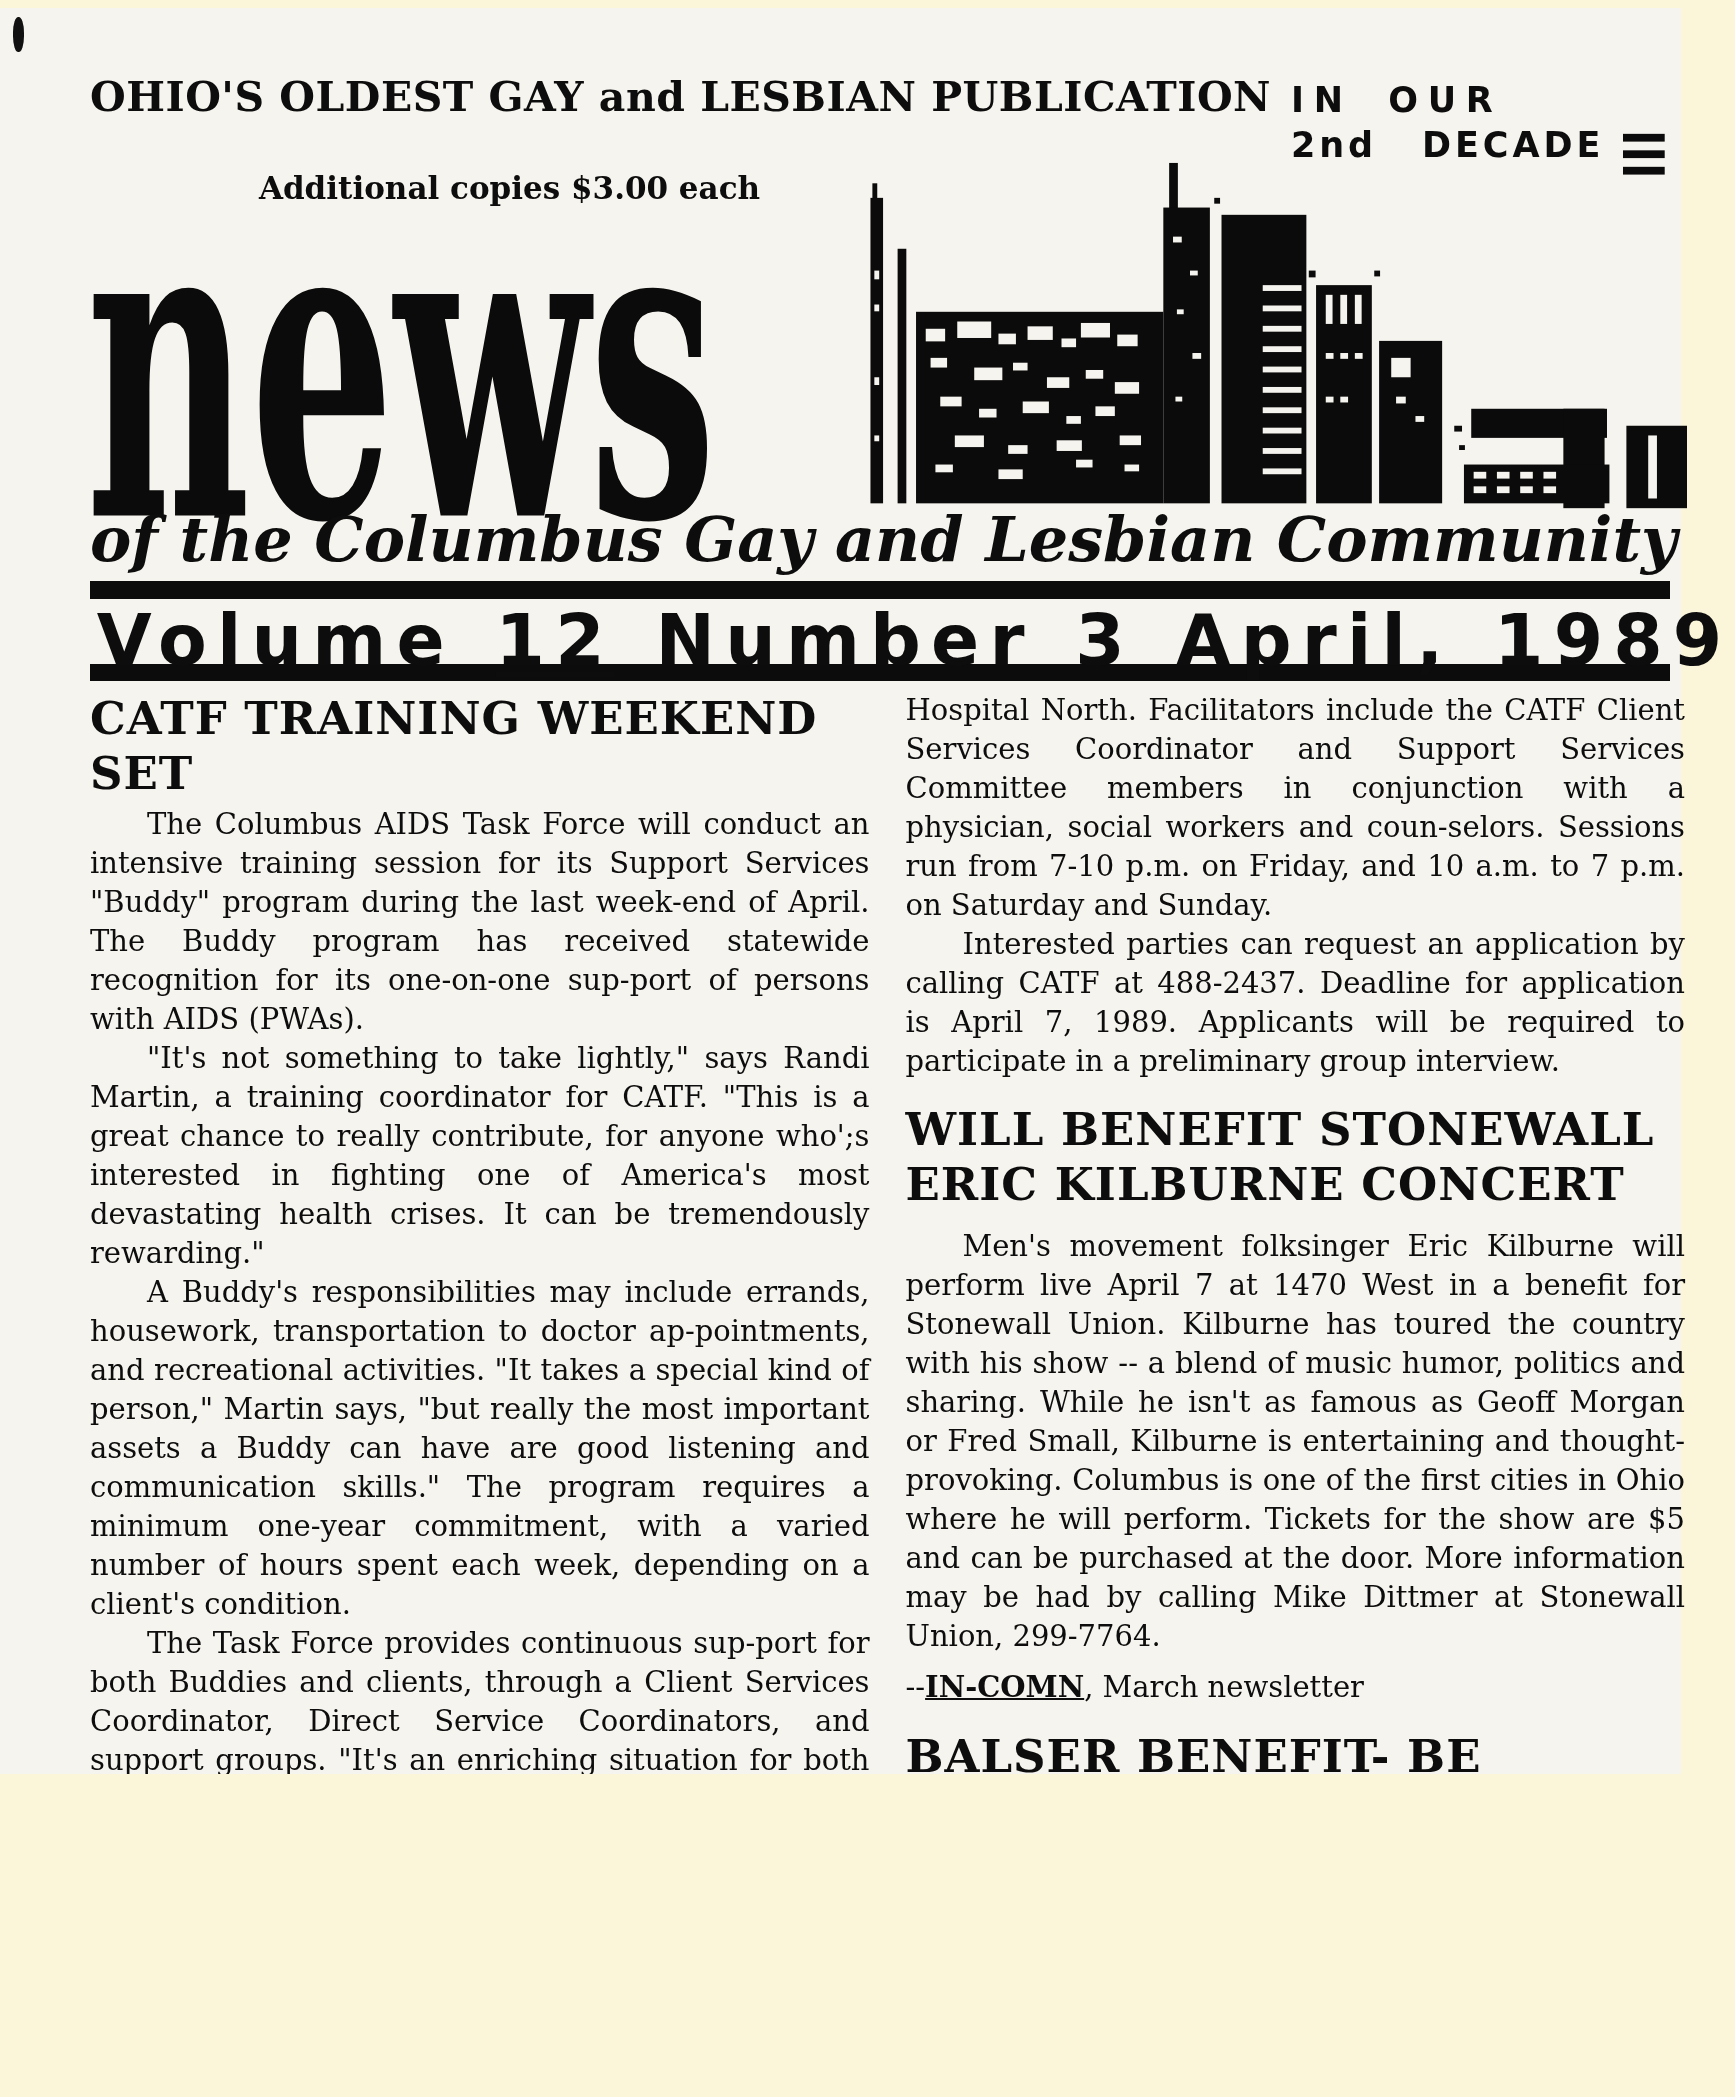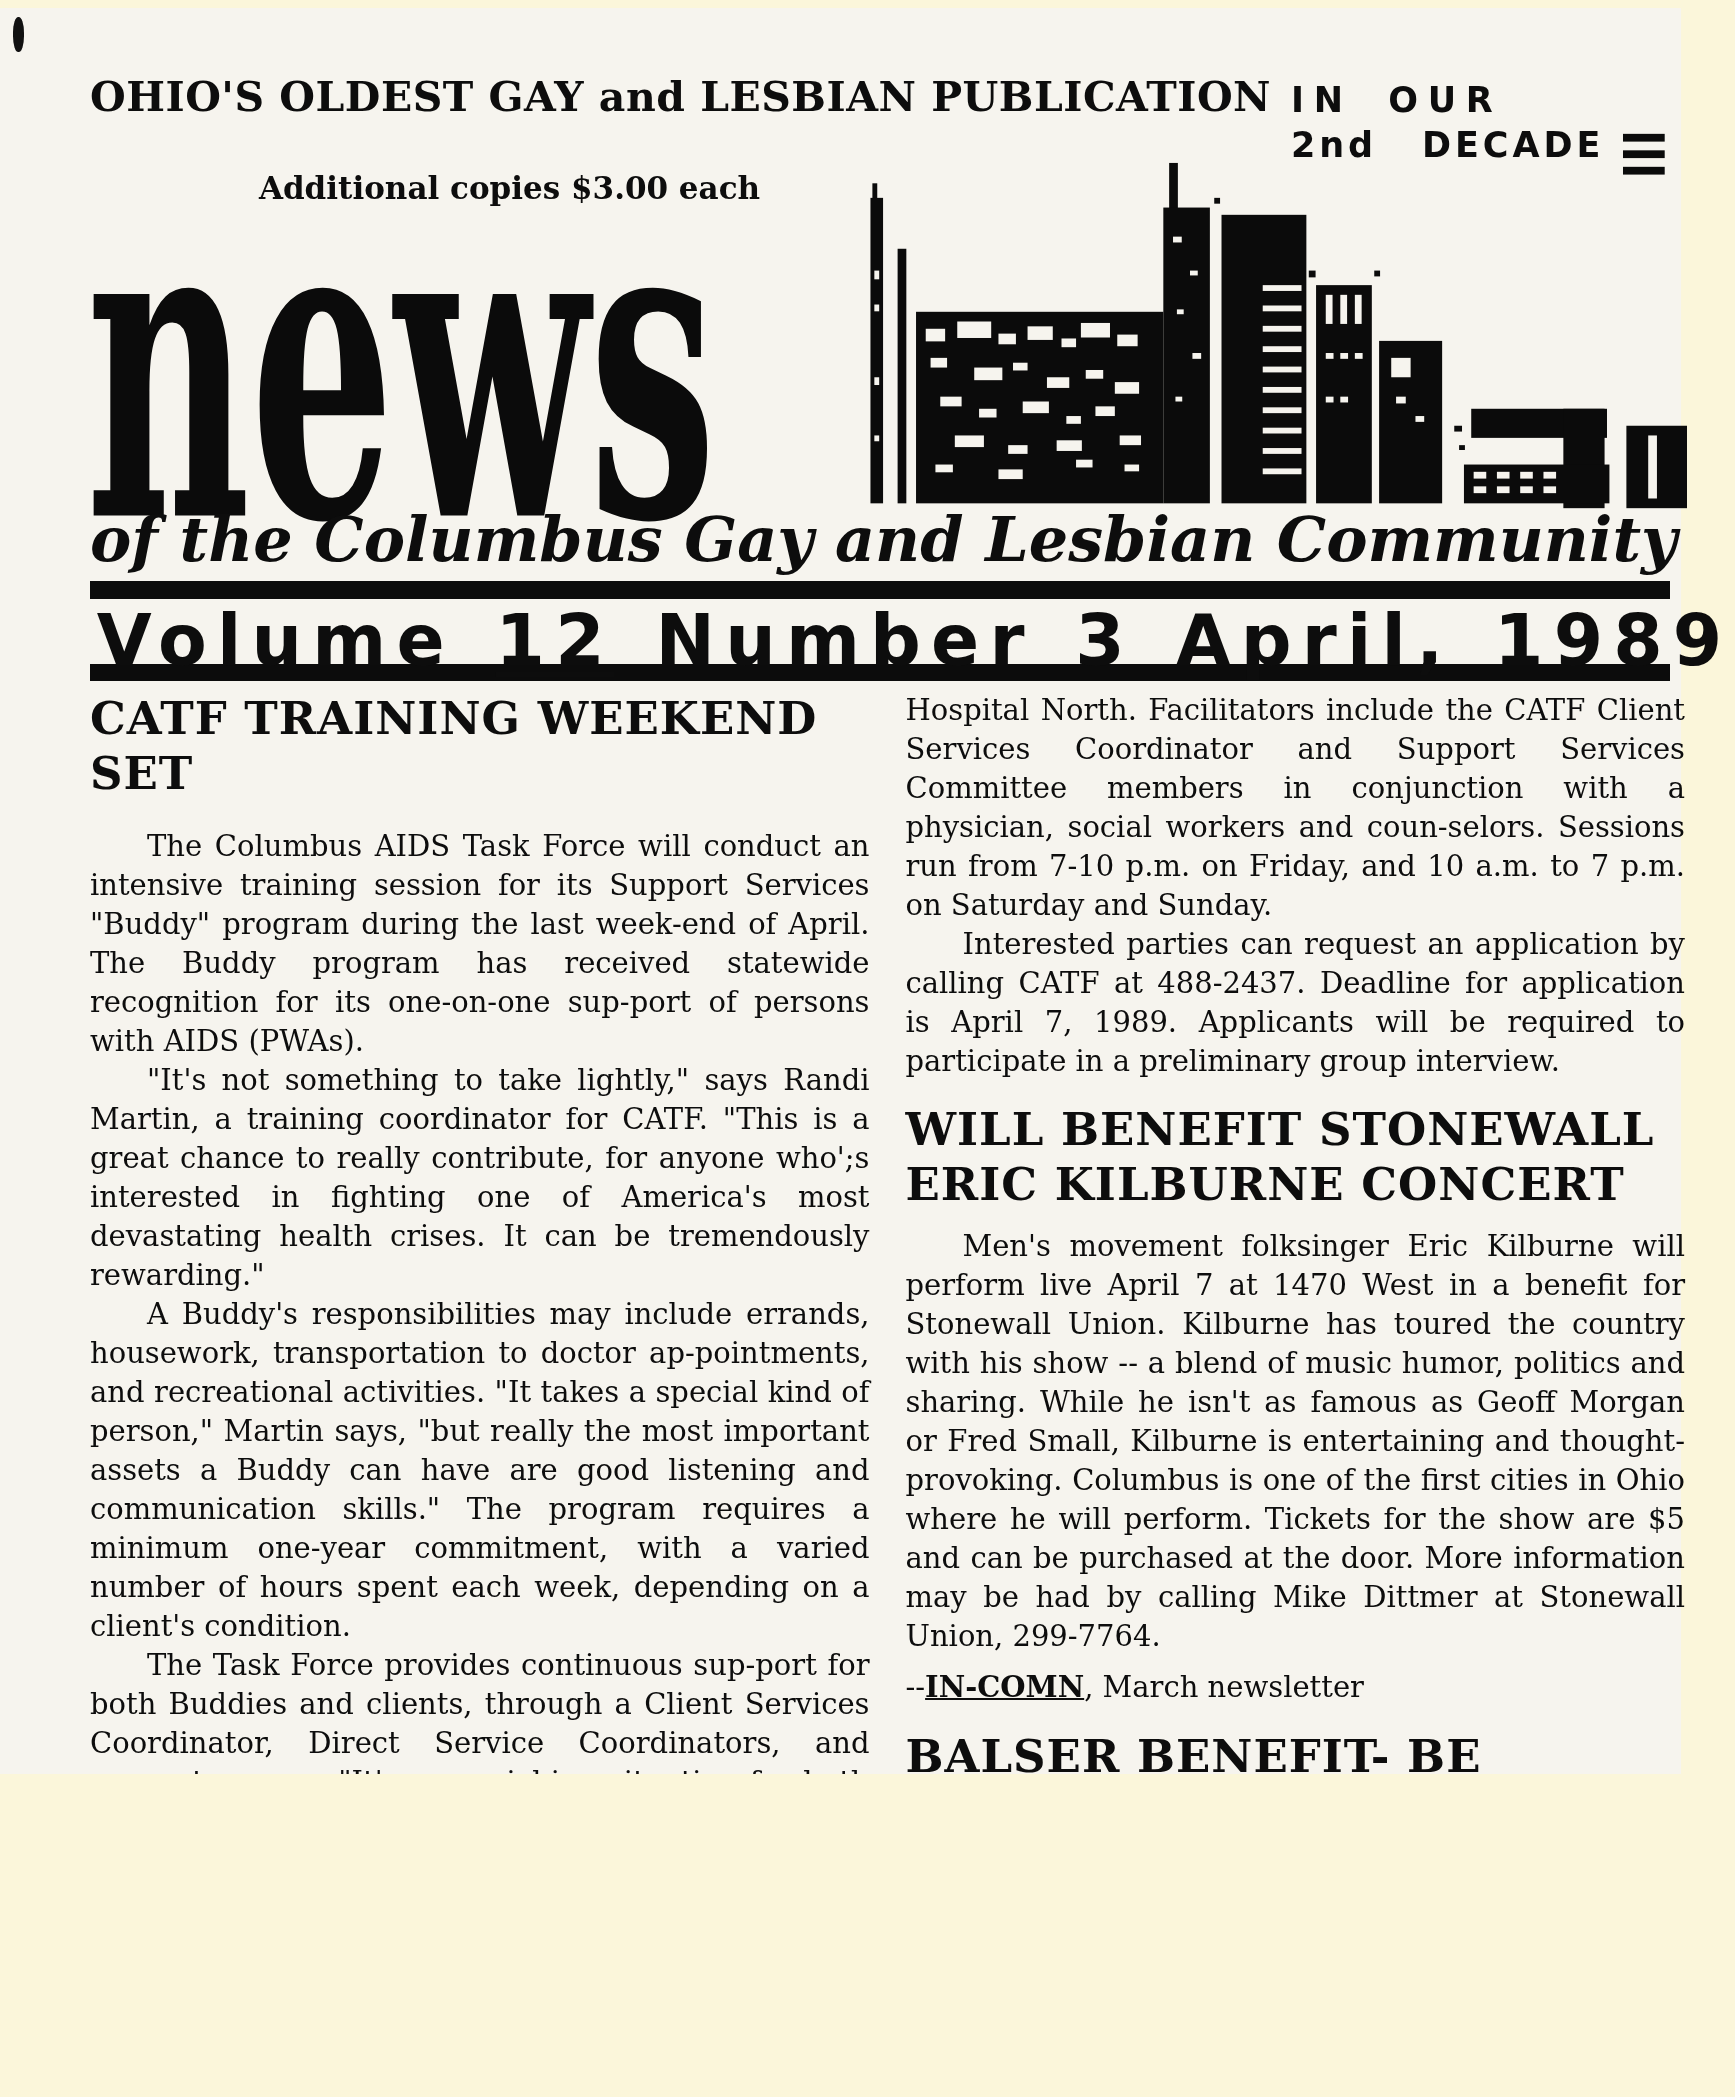--- a/index.html
+++ b/index.html
@@ -49,21 +49,21 @@
   }
   .vol-num { text-decoration:underline; text-decoration-thickness:4.8px; text-underline-offset:6.8px; }
   .columns {
     position:absolute; left:90px; top:691px; width:1595px;
     display:flex; gap:36px;
   }
   .col { width:780px; }
   .headline {
     font-size:45px; font-weight:bold; line-height:55px; letter-spacing:1px;
   }
-  .headline.first { margin-bottom:26px; }
+  .headline.first { margin-bottom:4px; }
   .headline.mid { margin-top:21.3px; margin-bottom:14.5px; }
   .para {
     font-size:29px; line-height:39px; text-align:justify; text-indent:57px;
   }
   .para.noindent { text-indent:0; }
   .attribution { font-size:29px; line-height:39px; margin-top:12.6px; }
   .attribution-src { text-decoration:underline; text-decoration-thickness:2.4px; font-weight:bold; }
 </style>
 </head>
 <body>

